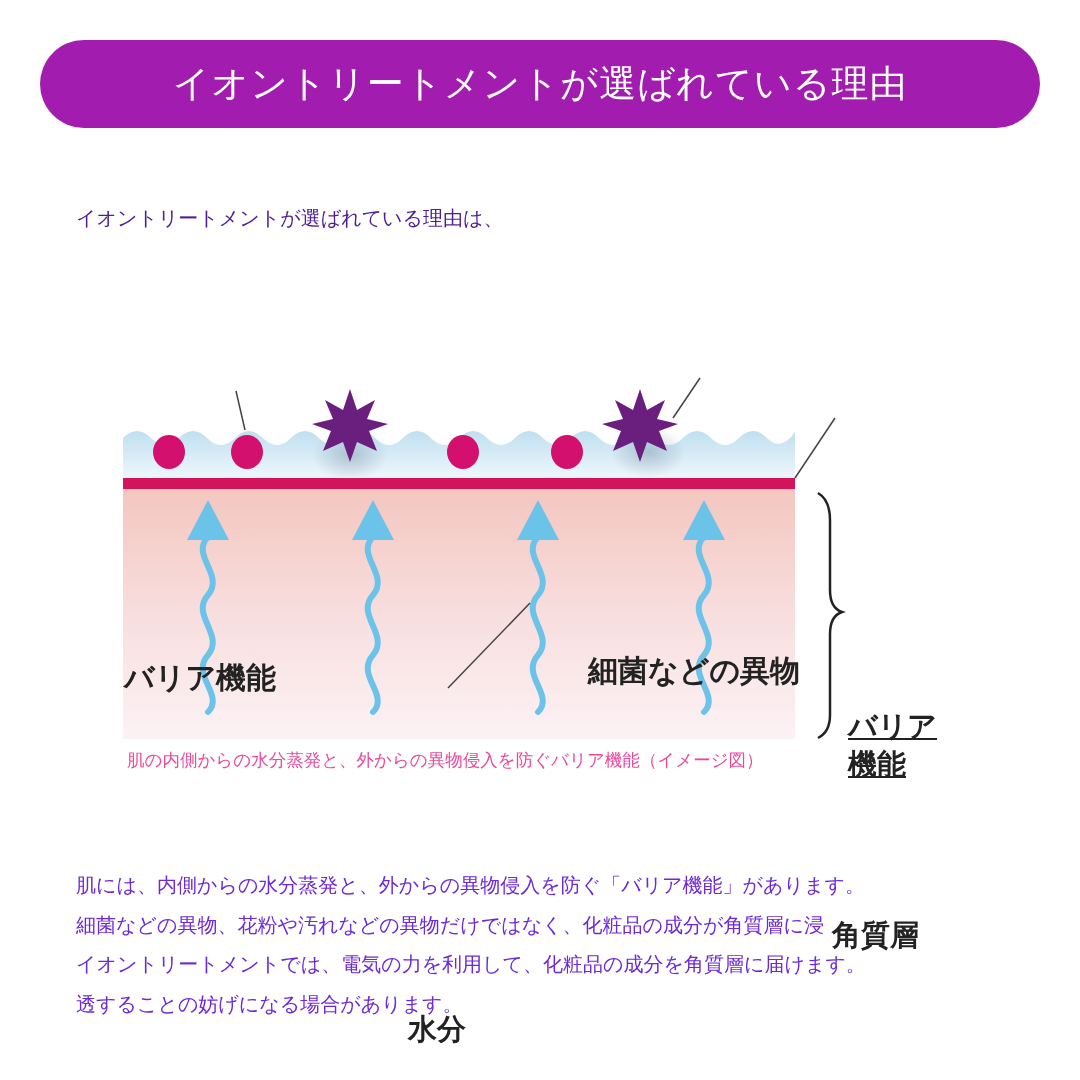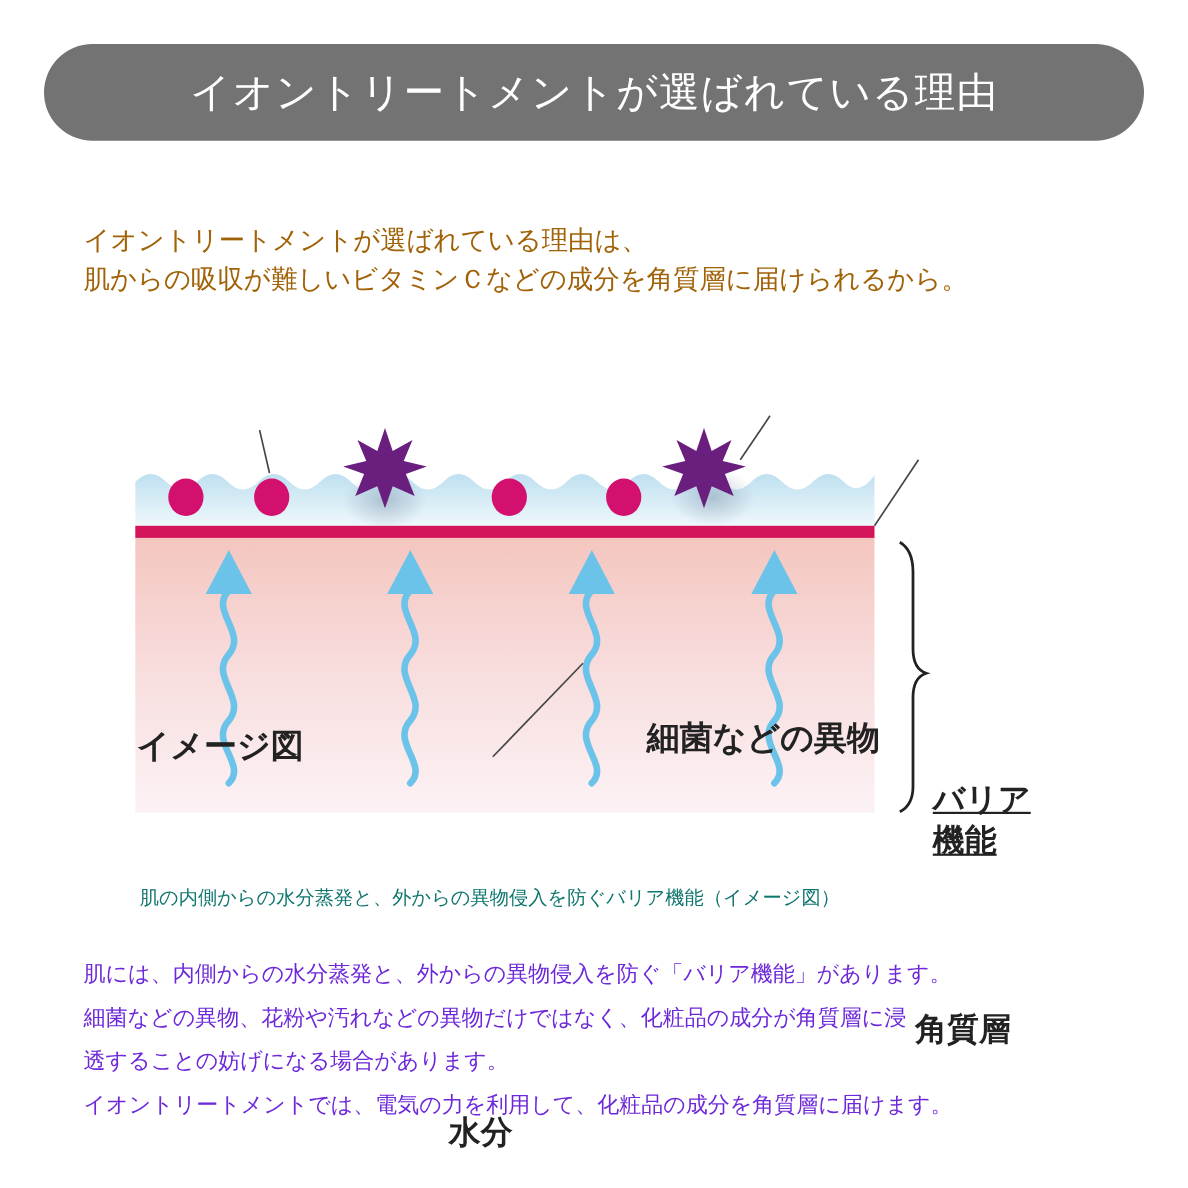--- a/index.html
+++ b/index.html
@@ -1,39 +1,38 @@
 <!DOCTYPE html>
 <html><head>
 <meta charset="utf-8">
 <style>
   html, body { margin:0; padding:0; background:#ffffff; }
   body { width:1080px; height:1080px; position:relative; overflow:hidden;
          font-family:"DejaVu Sans", "Liberation Sans", sans-serif; color:#2b2b2b; }
   .banner { position:absolute; left:40px; top:40px; width:1000px; height:88px;
-            background:#737373; border-radius:44px; display:flex; align-items:center; justify-content:center; }
+            background:#a21caf; border-radius:44px; display:flex; align-items:center; justify-content:center; }
   .banner-title { color:#ffffff; font-family:"DejaVu Serif", "Liberation Serif", serif;
                   font-size:37px; letter-spacing:1px; }
-  .intro { position:absolute; left:76px; top:200px; font-size:24px; line-height:36px; color:#a16207; }
+  .intro { position:absolute; left:76px; top:200px; font-size:20px; line-height:36px; color:#4c1d95; }
   .intro div { white-space:nowrap; }
   .diagram { position:absolute; left:0; top:320px; width:1080px; height:440px; }
   .lbl { position:absolute; font-weight:bold; color:#222; white-space:nowrap; }
-  .caption { position:absolute; left:127px; top:804px; font-size:17.5px; color:#0f766e; white-space:nowrap; }
+  .caption { position:absolute; left:127px; top:748px; font-size:17.5px; color:#ec4899; white-space:nowrap; }
   .body-text { position:absolute; left:76px; top:866px; font-size:20px; line-height:39.5px; color:#6d28d9; }
   .body-text div { white-space:nowrap; }
 </style>
 </head>
 <body>
 
 <div class="banner">
   <span class="banner-title">イオントリートメントが選ばれている理由</span>
 </div>
 
 <div class="intro">
   <div>イオントリートメントが選ばれている理由は、</div>
-  <div>肌からの吸収が難しいビタミンＣなどの成分を角質層に届けられるから。</div>
 </div>
 
 <div class="diagram">
   <svg width="1080" height="440" viewBox="0 320 1080 440" xmlns="http://www.w3.org/2000/svg">
     <defs>
       <linearGradient id="surf" x1="0" y1="0" x2="0" y2="1">
         <stop offset="0" stop-color="#bfe0f0"></stop>
         <stop offset="1" stop-color="#eef7fb"></stop>
       </linearGradient>
       <linearGradient id="strat" x1="0" y1="0" x2="0" y2="1">
@@ -89,30 +88,30 @@
     <g stroke="#444" stroke-width="1.5" fill="none">
       <line x1="236" y1="391" x2="245" y2="430"></line>
       <line x1="700" y1="378" x2="673" y2="418"></line>
       <line x1="835" y1="418" x2="795" y2="478"></line>
       <line x1="530" y1="603" x2="448" y2="688"></line>
     </g>
 
     <path d="M818,493 Q830,500 830,520 L830,590 Q830,608 842,612 Q830,616 830,634 L830,715 Q830,732 818,738" fill="none" stroke="#222" stroke-width="2.5"></path>
   </svg>
 
-  <div class="lbl" style="left:124px; top:338px; font-size:30px;">イメージ図</div>
+  <div class="lbl" style="left:124px; top:338px; font-size:30px;">バリア機能</div>
   <div class="lbl" style="left:556px; top:331px; font-size:30px;margin-left:32px;">細菌などの異物</div>
   <div class="lbl" style="left:848px; top:387px; font-size:29px; line-height:38px;text-decoration:underline;">
     <div>バリア</div>
     <div>機能</div>
   </div>
   <div class="lbl" style="left:832px; top:596px; font-size:29px;">角質層</div>
   <div class="lbl" style="left:408px; top:690px; font-size:29px;">水分</div>
 </div>
 
 <div class="caption">肌の内側からの水分蒸発と、外からの異物侵入を防ぐバリア機能（イメージ図）</div>
 
 <div class="body-text">
   <div>肌には、内側からの水分蒸発と、外からの異物侵入を防ぐ「バリア機能」があります。</div>
   <div>細菌などの異物、花粉や汚れなどの異物だけではなく、化粧品の成分が角質層に浸</div>
+  <div>イオントリートメントでは、電気の力を利用して、化粧品の成分を角質層に届けます。</div>
   <div>透することの妨げになる場合があります。</div>
-  <div>イオントリートメントでは、電気の力を利用して、化粧品の成分を角質層に届けます。</div>
 </div>
 
 </body></html>

